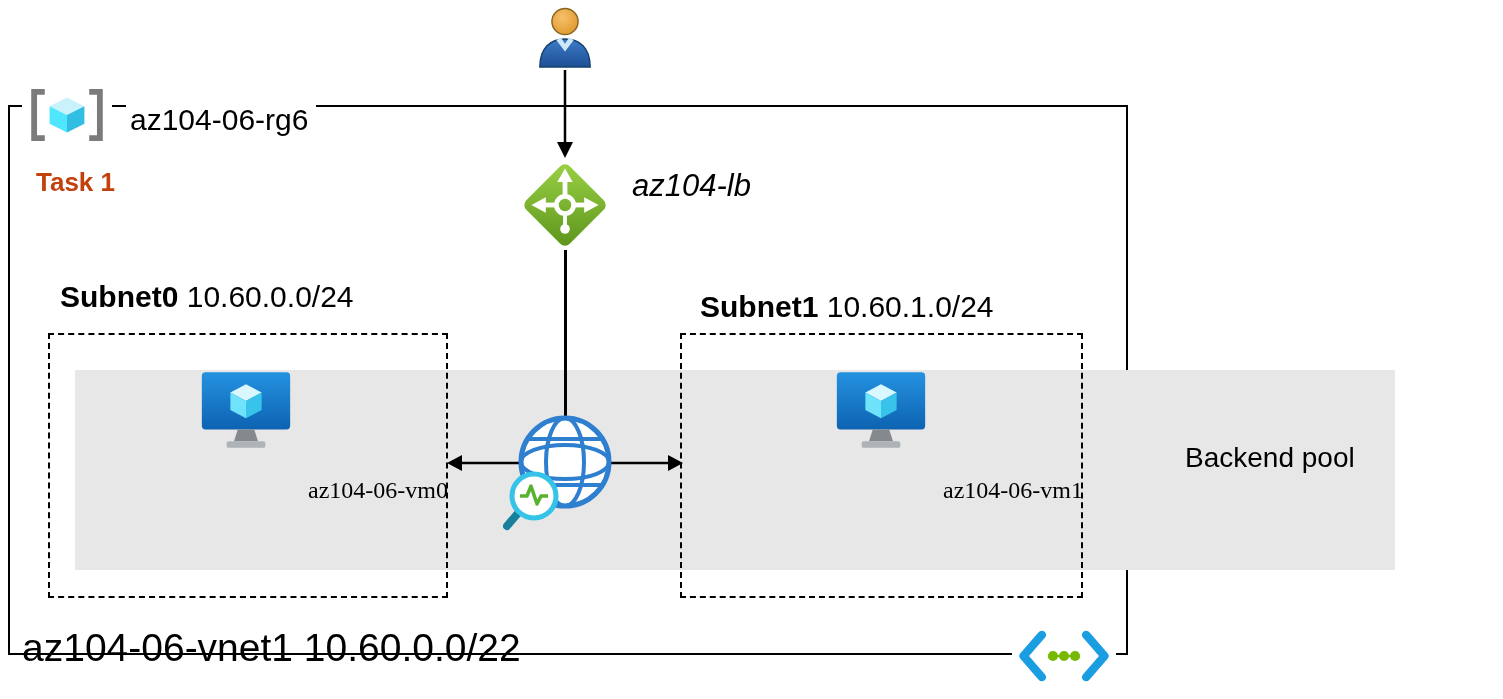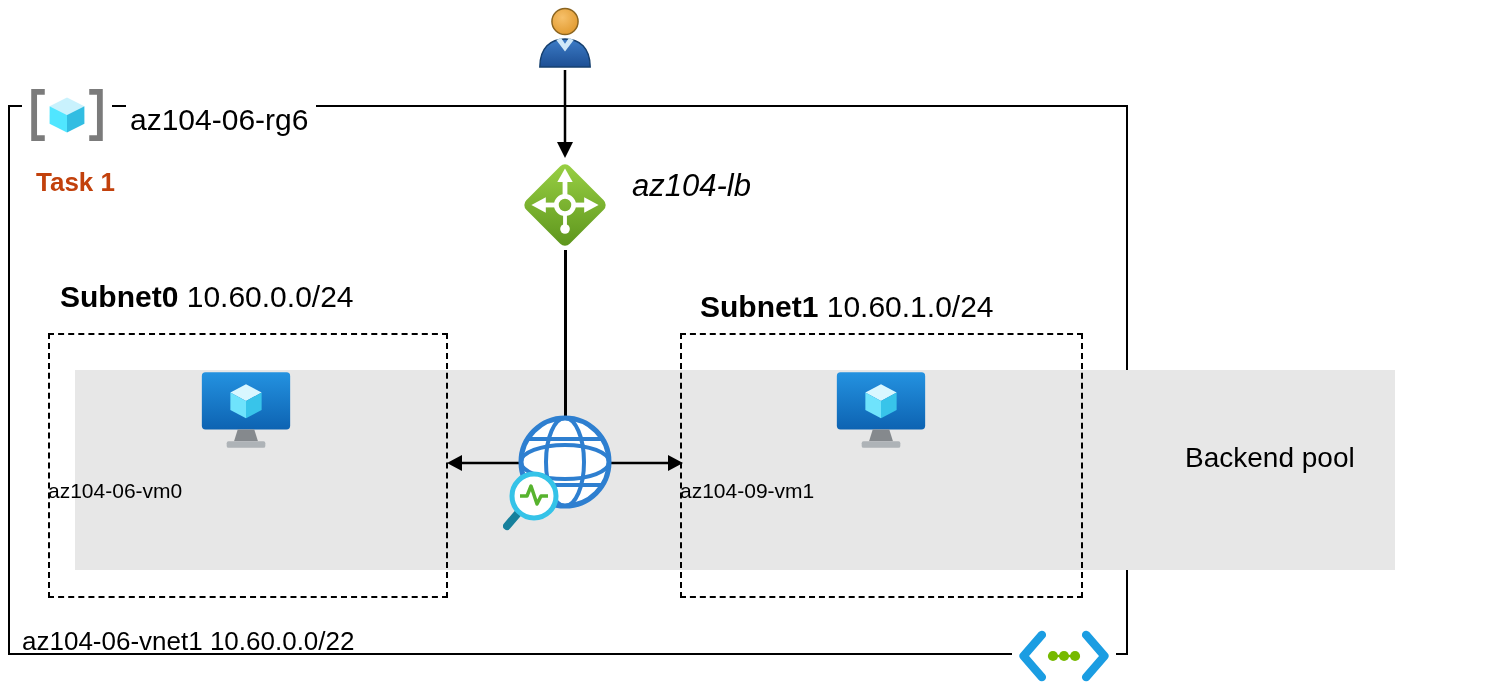--- a/index.html
+++ b/index.html
@@ -28,25 +28,25 @@
   .subnet1-box { left:680px; top:333px; width:403px; height:265px; }
 
   .txt { z-index:4; white-space:nowrap; }
   .rg-label { left:126px; top:103px; font-size:30px; background:#fff; padding:0 8px 2px 4px; }
   .task-label { left:36px; top:167px; font-size:26px; font-weight:bold; color:#c2410c; }
   .lb-labels { left:632px; top:163px; font-size:31px; line-height:45px;font-style:italic; }
   .subnet-label { font-size:30px; }
   .subnet0-label { left:60px; top:280px; }
   .subnet1-label { left:700px; top:284px;margin-top:6px; }
   .subnet-name { font-weight:bold; }
-  .vm-text { text-align:left; font-size:21px; line-height:41px; z-index:4; }
+  .vm-text { text-align:right; font-size:24px; line-height:41px; z-index:4;font-family:Liberation Serif, serif; }
   .vm0-text { left:48px; top:470px; width:400px; }
   .vm1-text { left:680px; top:470px; width:403px; }
   .backend-label { left:1185px; top:442px; font-size:28px; z-index:4; }
-  .vnet-label { left:22px; top:626px; font-size:26px; }
+  .vnet-label { left:22px; top:626px; font-size:39px; }
 
   
   .icon { z-index:4; line-height:0; }
   .rg-icon { left:22px; top:84px; background:#fff; padding:2px 6px; z-index:4; }
   .user-icon { left:534px; top:5px; }
   .lb-icon { left:517px; top:157px; }
   .vm0-icon { left:200px; top:370px; }
   .vm1-icon { left:835px; top:370px; }
   .globe-icon { left:503px; top:412px; z-index:5; }
   .vnet-icon { left:1012px; top:629px; background:#fff; padding:0 6px; z-index:4; }
@@ -165,21 +165,21 @@
       <polygon points="67,24 50,33 50,52 67,43" fill="#38c4ea"></polygon>
       <polygon points="41,64 59,64 63,77 37,77" fill="#85898d"></polygon>
       <rect x="29" y="77" width="42" height="7" rx="2" fill="#aeb3b7"></rect>
     </svg>
   </div>
 
   <div class="abs txt vm-text vm0-text">
     <div>az104-06-vm0</div>
   </div>
   <div class="abs txt vm-text vm1-text">
-    <div>az104-09-vm1</div>
+    <div>az104-06-vm1</div>
   </div>
 
   <svg class="abs arrow-svg h-arrow" width="238" height="26" viewBox="0 0 238 26">
     <line x1="14" y1="13" x2="224" y2="13" stroke="#000" stroke-width="2.5"></line>
     <polygon points="16,5 16,21 1,13" fill="#000"></polygon>
     <polygon points="222,5 222,21 237,13" fill="#000"></polygon>
   </svg>
 
   <div class="abs icon globe-icon">
     <svg width="116" height="120" viewBox="0 0 116 120">

